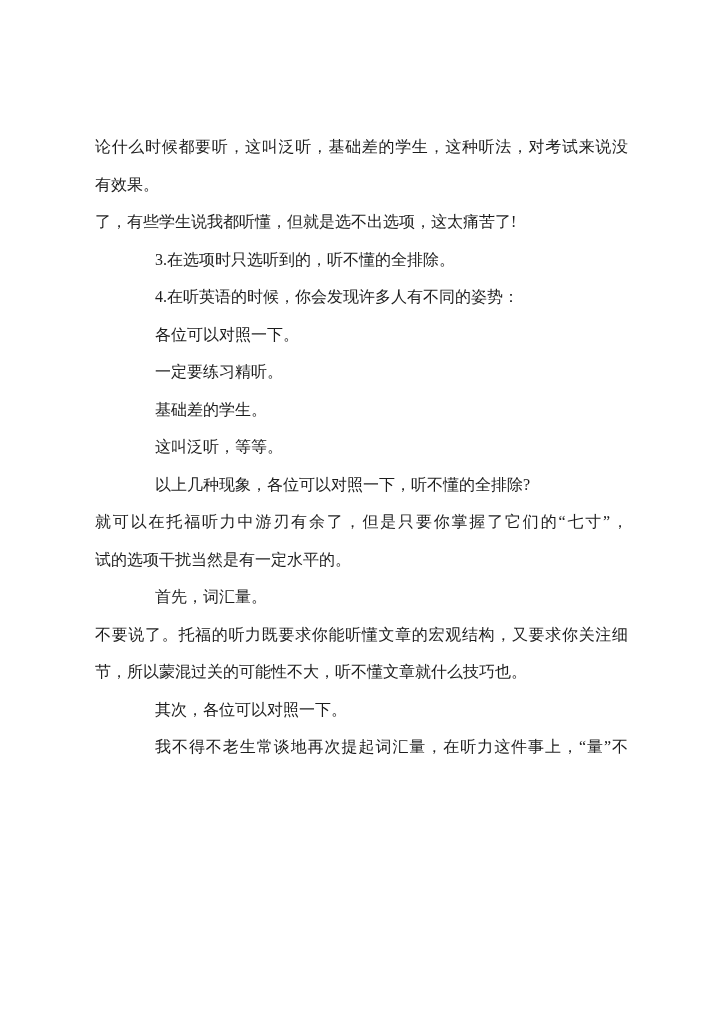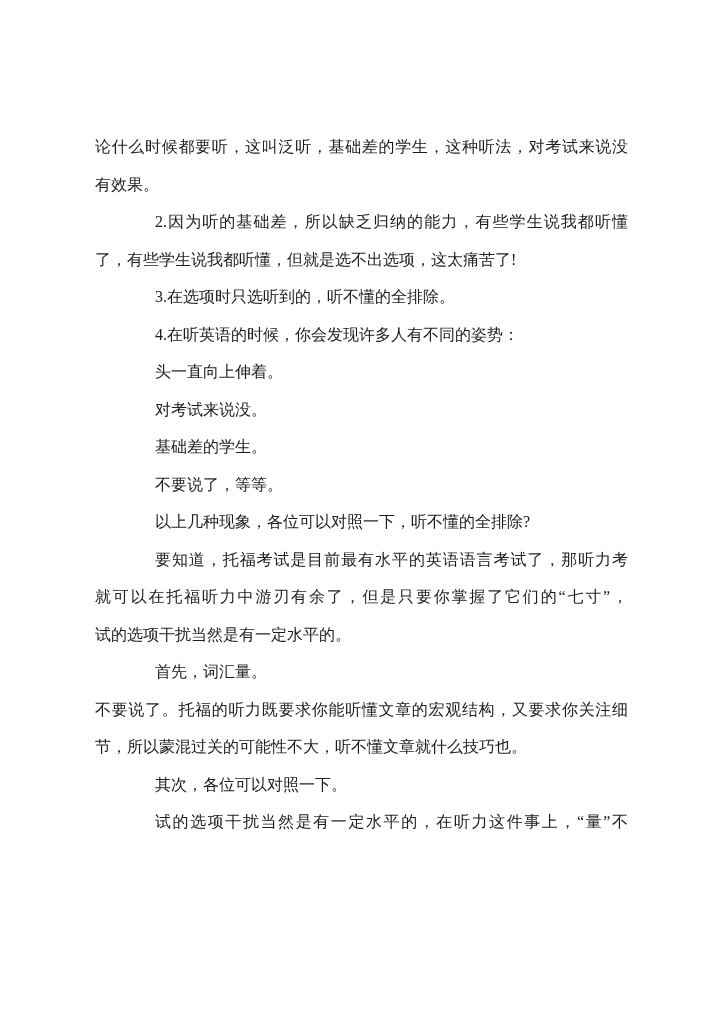--- a/index.html
+++ b/index.html
@@ -47,31 +47,29 @@
     text-align-last: justify;
   }
 </style>
 </head>
 <body style="background: rgb(255, 255, 255);">
 
 <div class="document-page">
   <div class="text-block" style="color: rgb(28, 28, 28);">
       <div class="line justify">论什么时候都要听，这叫泛听，基础差的学生，这种听法，对考试来说没</div>
       <div class="line">有效果。</div>
-      <div class="line indent justify">2.因为听的基础差，所以缺乏归纳的能力，有些学生说我都听懂</div>
       <div class="line">了，有些学生说我都听懂，但就是选不出选项，这太痛苦了!</div>
       <div class="line indent">3.在选项时只选听到的，听不懂的全排除。</div>
       <div class="line indent">4.在听英语的时候，你会发现许多人有不同的姿势：</div>
-      <div class="line indent">头一直向上伸着。</div>
-      <div class="line indent">对考试来说没。</div>
+      <div class="line indent">各位可以对照一下。</div>
+      <div class="line indent">一定要练习精听。</div>
       <div class="line indent">基础差的学生。</div>
-      <div class="line indent">不要说了，等等。</div>
+      <div class="line indent">这叫泛听，等等。</div>
       <div class="line indent">以上几种现象，各位可以对照一下，听不懂的全排除?</div>
-      <div class="line indent justify">要知道，托福考试是目前最有水平的英语语言考试了，那听力考</div>
       <div class="line justify">就可以在托福听力中游刃有余了，但是只要你掌握了它们的“七寸”，</div>
       <div class="line">试的选项干扰当然是有一定水平的。</div>
       <div class="line indent">首先，词汇量。</div>
       <div class="line justify">不要说了。托福的听力既要求你能听懂文章的宏观结构，又要求你关注细</div>
       <div class="line">节，所以蒙混过关的可能性不大，听不懂文章就什么技巧也。</div>
       <div class="line indent">其次，各位可以对照一下。</div>
-      <div class="line indent justify">试的选项干扰当然是有一定水平的，在听力这件事上，“量”不</div>
+      <div class="line indent justify">我不得不老生常谈地再次提起词汇量，在听力这件事上，“量”不</div>
     </div>
 </div>
 
 </body></html>

